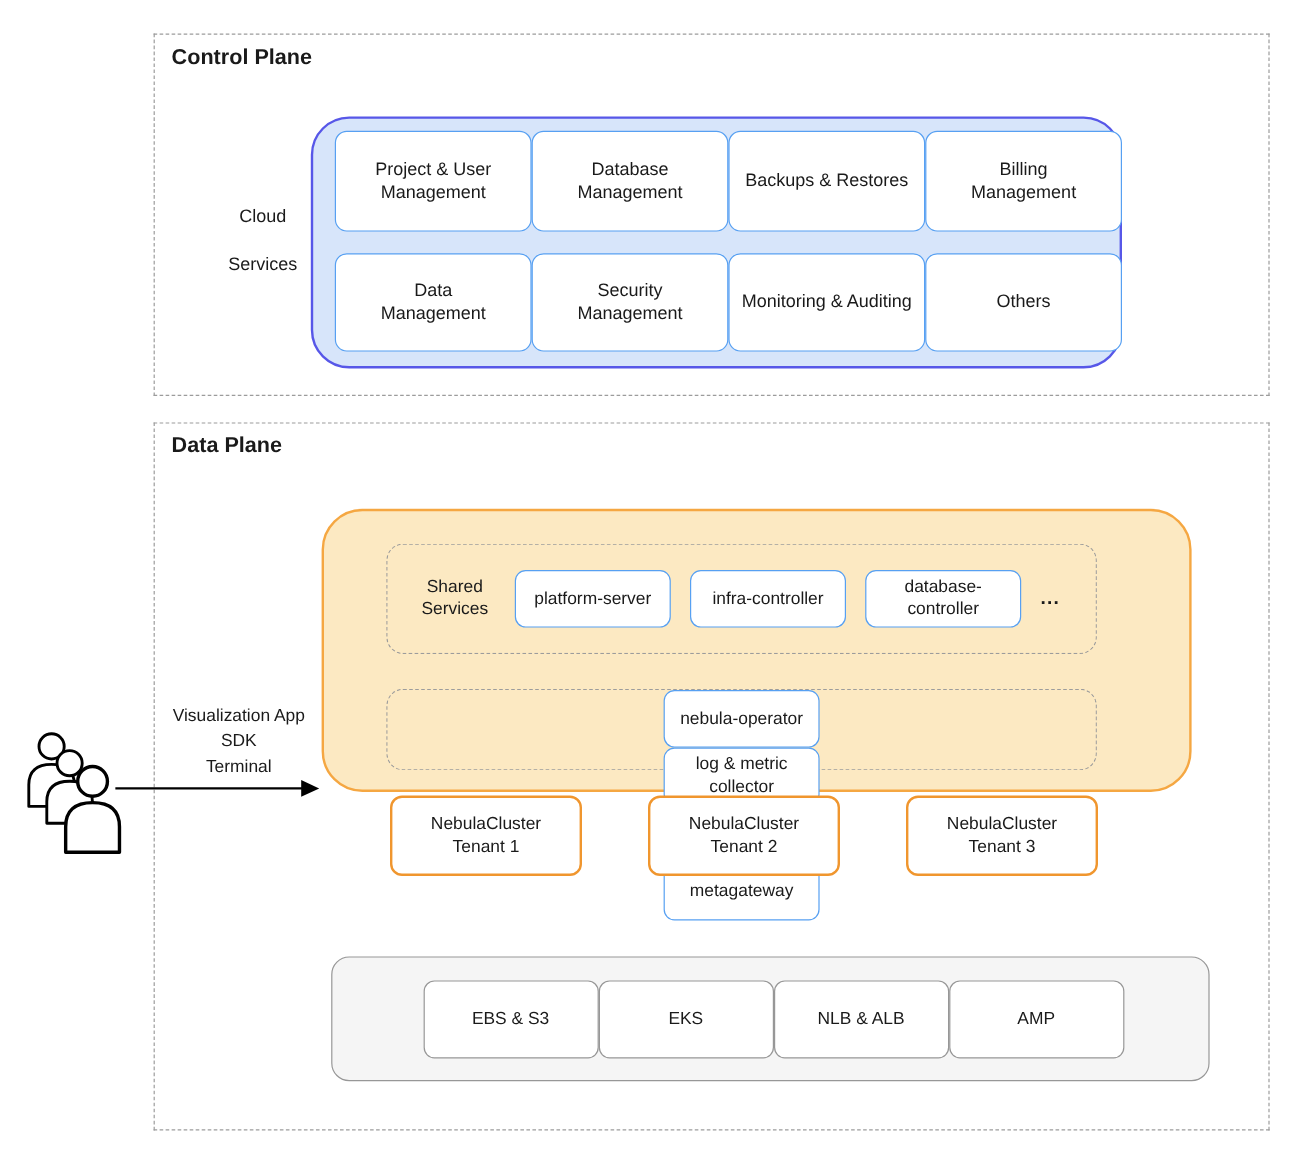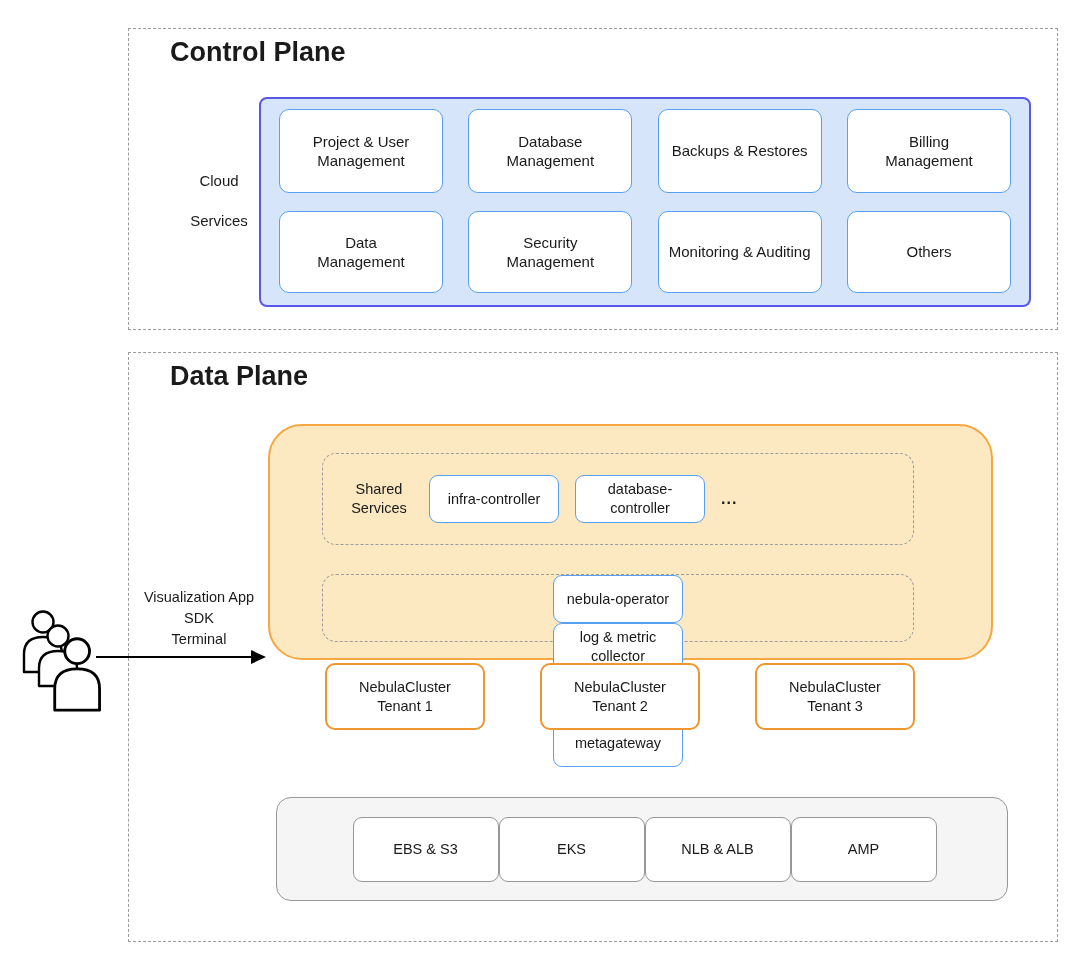--- a/index.html
+++ b/index.html
@@ -17,34 +17,34 @@
   html,body{margin:0;padding:0;background:#fff;}
   .canvas{
     position:relative;width:1080px;height:961px;background:#fff;overflow:hidden;
     font-family:"Liberation Sans",sans-serif;color:var(--text);
   }
   .canvas *{box-sizing:border-box;}
   .plane{
     position:absolute;border:1px dashed var(--dashed-border);
   }
   .plane-title{
-    position:absolute;left:14px;top:8px;font-size:27px;font-weight:bold;white-space:nowrap;margin-left:27px;
+    position:absolute;left:14px;top:8px;font-size:18px;font-weight:bold;white-space:nowrap;
   }
   .ml{white-space:pre-line;text-align:center;line-height:1.3;}
   
   .plane.control{left:128px;top:28px;width:930px;height:302px;}
   .console-label{
     position:absolute;left:30px;top:132px;width:120px;
     font-size:15px;line-height:40px;text-align:center;white-space:pre-line;
   }
   .blue-panel{
-    position:absolute;left:130px;top:68px;width:772px;height:210px;
+    position:absolute;left:130px;top:68px;width:676px;height:210px;
     background:var(--console-panel-fill);
     border:2px solid var(--console-panel-border);
-    border-radius:8px;
+    border-radius:32px;
     display:grid;grid-template-columns:repeat(4,164px);grid-template-rows:84px 82px;
     justify-content:space-between;row-gap:18px;padding:10px 18px 0 18px;
   }
   .module-box{
     background:#fff;border:1.5px solid var(--service-box-border);border-radius:10px;
     display:flex;align-items:center;justify-content:center;
     font-size:15px;padding:2px;
   }
   
   .plane.data{left:128px;top:352px;width:930px;height:590px;}
@@ -142,20 +142,23 @@
     </div>
   </section>
 
   <section class="plane data">
     <div class="plane-title">Data Plane</div>
 
     <div class="orange-panel">
       <div class="dashed-group shared">
         <div class="group-label ml">Shared
 Services</div>
+        <div class="service-box">
+            <span class="ml">platform-server</span>
+          </div>
         <div class="service-box">
             <span class="ml">infra-controller</span>
           </div>
         <div class="service-box">
             <span class="ml">database-
 controller</span>
           </div>
         <span class="ellipsis">...</span>
       </div>
 

